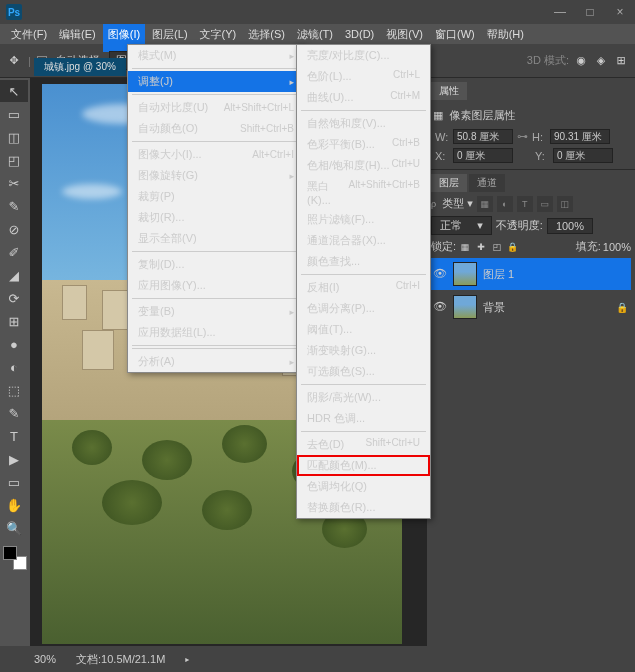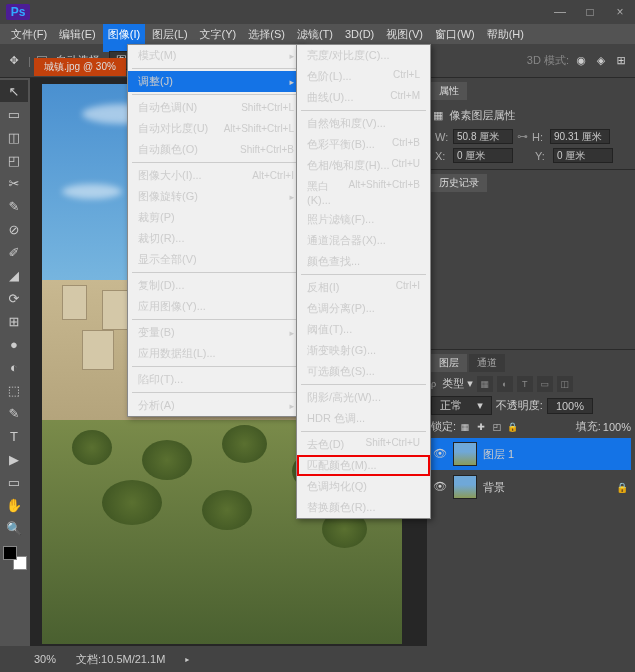--- a/index.html
+++ b/index.html
@@ -1,32 +1,32 @@
 <!DOCTYPE html>
 <html><head>
 <meta charset="utf-8">
 <style>
 *{margin:0;padding:0;box-sizing:border-box;font-family:"Microsoft YaHei",Arial,sans-serif;font-size:11px;color:#ccc;user-select:none}
 body{background:#535353;width:635px;height:672px;overflow:hidden;position:relative}
 .titlebar{height:24px;background:#434343;display:flex;align-items:center;padding-left:6px;position:relative}
-.ps-logo{width:24px;height:16px;background:#4c1d95;color:#31a8ff;display:flex;align-items:center;justify-content:center;font-weight:bold;font-size:12px;border-radius:2px}
+.ps-logo{width:16px;height:16px;background:#0c4a6e;color:#31a8ff;display:flex;align-items:center;justify-content:center;font-weight:bold;font-size:10px;border-radius:2px}
 .window-ctrls{position:absolute;right:0;top:0;display:flex}
 .window-ctrls div{width:30px;height:24px;display:flex;align-items:center;justify-content:center;color:#aaa;font-size:12px}
 .menubar{height:20px;background:#535353;display:flex;align-items:center;padding-left:6px;gap:2px}
 .menubar span{padding:10px 5px;color:#ddd;font-size:11px}
 .menubar span.active{background:#1473e6;color:#fff}
 .optbar{height:34px;background:#434343;border-bottom:1px solid #2a2a2a;display:flex;align-items:center;padding-left:6px;gap:6px}
 .optbar .icon{width:16px;height:16px;display:inline-flex;align-items:center;justify-content:center;color:#ccc}
 .chk{width:10px;height:10px;border:1px solid #888;display:inline-block;margin-right:3px}
 .workspace{position:absolute;top:78px;left:0;right:0;bottom:26px;display:flex}
 .toolbar{width:30px;background:#535353;display:flex;flex-direction:column;gap:1px;padding-top:2px}
 .tool{width:28px;height:22px;display:flex;align-items:center;justify-content:center;color:#ccc;font-size:13px}
 .tool.sel{background:#333}
 .canvas-area{flex:1;background:#262626;position:relative}
-.doc-tab{position:absolute;top:-20px;left:10px;background:#c2410c;padding:2px 10px;font-size:10px;color:#ddd}
+.doc-tab{position:absolute;top:-20px;left:10px;background:#0c4a6e;padding:2px 10px;font-size:10px;color:#ddd}
 .canvas{position:absolute;top:6px;left:12px;width:360px;height:560px;background:linear-gradient(180deg,#5a9fd4 0%,#7ab8e0 35%,#c9a870 40%,#8a9b5a 55%,#6b8246 100%)}
 .sky{position:absolute;top:0;left:0;right:0;height:38%;background:linear-gradient(180deg,#4a90d0,#7ab8e0)}
 .cloud{position:absolute;background:rgba(255,255,255,0.5);border-radius:50%;filter:blur(3px)}
 .buildings{position:absolute;top:35%;left:0;right:0;height:30%;background:linear-gradient(180deg,#c8b890,#b0a078)}
 .bld{position:absolute;background:#d4c8a8;border:1px solid #a09070}
 .green{position:absolute;top:60%;left:0;right:0;bottom:0;background:linear-gradient(180deg,#7a8b4a,#4a6030)}
 .tree{position:absolute;background:radial-gradient(circle,#5a7030,#3a5020);border-radius:50%}
 .panels{width:208px;background:#434343;display:flex;flex-direction:column}
 .panel{border-bottom:1px solid #2a2a2a;padding:4px}
 .panel-tabs{display:flex;gap:2px;margin-bottom:4px}
@@ -182,25 +182,20 @@
       </div>
       <div class="prop-row">
         <label>X:</label>
         <input value="0 厘米" style="">
         <span style="width:14px"></span>
         <label>Y:</label>
         <input value="0 厘米" style="">
       </div>
     </div>
 
-    <div class="panel" style="height:180px">
-      <div class="panel-tabs">
-        <div class="ptab act">历史记录</div>
-      </div>
-    </div>
 
     <div class="layers">
       <div class="panel-tabs">
         <div class="ptab act">图层</div>
         <div class="ptab">通道</div>
       </div>
       <div class="layers-filter">
         <span style="font-size:9px;color:#aaa;margin-right:2px;align-self:center">ρ</span>
         <span class="dd"><span>类型</span> ▾</span>
         <div>▦</div>
@@ -252,24 +247,20 @@
       <span>模式(M)</span>
       <span class="arrow">▸</span>
     </div>
     <div class="sep"></div>
     <div class="item hl">
       <span>调整(J)</span>
       <span class="arrow">▸</span>
     </div>
     <div class="sep"></div>
     <div class="item">
-      <span>自动色调(N)</span>
-      <span style="font-size: 10px;">Shift+Ctrl+L</span>
-    </div>
-    <div class="item">
       <span>自动对比度(U)</span>
       <span style="font-size: 10px;">Alt+Shift+Ctrl+L</span>
     </div>
     <div class="item">
       <span>自动颜色(O)</span>
       <span style="font-size: 10px;">Shift+Ctrl+B</span>
     </div>
     <div class="sep"></div>
     <div class="item">
       <span>图像大小(I)...</span>
@@ -297,23 +288,20 @@
     </div>
     <div class="sep"></div>
     <div class="item">
       <span>变量(B)</span>
       <span class="arrow">▸</span>
     </div>
     <div class="item dis">
       <span>应用数据组(L)...</span>
     </div>
     <div class="sep"></div>
-    <div class="item dis">
-      <span>陷印(T)...</span>
-    </div>
     <div class="sep"></div>
     <div class="item">
       <span>分析(A)</span>
       <span class="arrow">▸</span>
     </div>
   </div>
 <div class="dropdown2" id="menu2">
     <div class="item">
       <span>亮度/对比度(C)...</span>
     </div>

